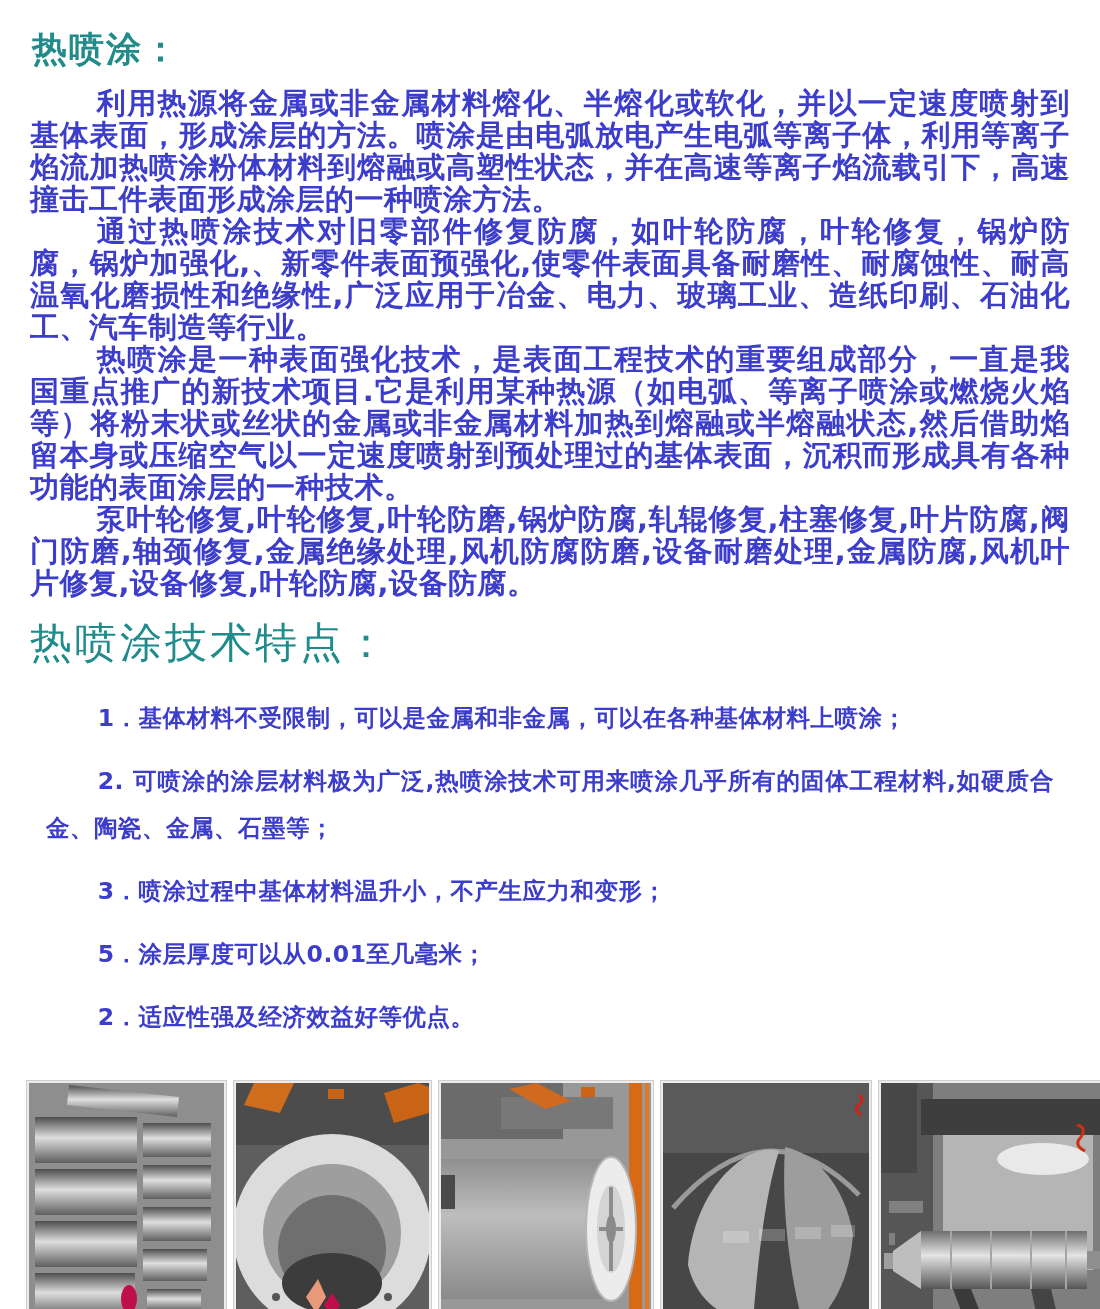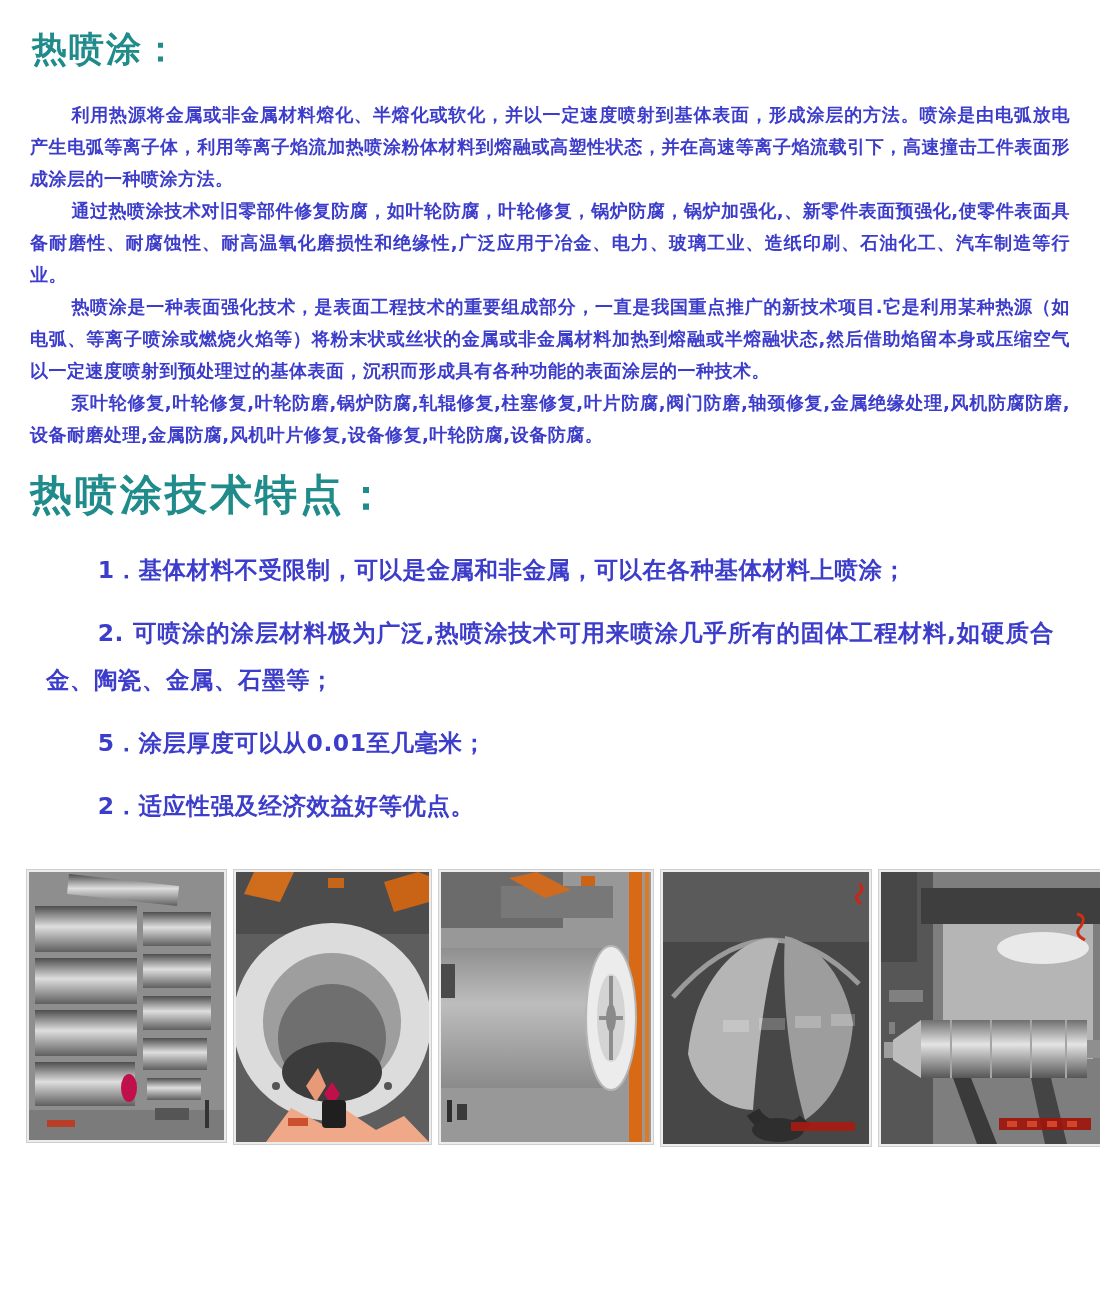--- a/index.html
+++ b/index.html
@@ -1,24 +1,24 @@
 <!DOCTYPE html>
 <html><head>
 <meta charset="utf-8">
 <style>
   html,body{margin:0;padding:0;background:#ffffff;}
   body{width:1100px;font-family:"DejaVu Sans",sans-serif;}
   .page{padding:26px 30px 10px 30px;}
 
-  .h1{font-size:35px;font-weight:bold;color:#1f8b8b;margin:0 0 26px 2px;letter-spacing:2px;}
+  .h1{font-size:35px;font-weight:bold;color:#1f8b8b;margin:0 0 14px 2px;letter-spacing:2px;}
   .intro p{
-    font-size:18px;color:#3d3dcb;line-height:32px;margin:0;
+    font-size:29px;color:#3d3dcb;line-height:32px;margin:0;
     text-indent:2.3em;text-align:justify;letter-spacing:0.5px;font-weight:bold;
   }
-  .h2{font-size:42px;font-weight:bold;color:#1f8b8b;margin:16px 0 24px 0;letter-spacing:3px;}
+  .h2{font-size:42px;font-weight:normal;color:#1f8b8b;margin:16px 0 24px 0;letter-spacing:3px;}
   .features p{
     font-size:23.5px;color:#3d3dcb;line-height:47px;margin:16px;
     text-indent:2.2em;text-align:justify;letter-spacing:0.5px;font-weight:bold;
   }
 
   .photo-strip{display:flex;align-items:flex-start;margin:40px 0 0 -3px;}
   .photo-strip figure{margin:0;padding:0;border:2px solid #ececec;outline:1px solid #cfcfcf;background:#888;}
   .photo-strip figure + figure{margin-left:8px;}
   .photo-strip svg{display:block;}
   .ph1{margin-top:0;}
@@ -39,20 +39,21 @@
     <p>通过热喷涂技术对旧零部件修复防腐，如叶轮防腐，叶轮修复，锅炉防腐，锅炉加强化,、新零件表面预强化,使零件表面具备耐磨性、耐腐蚀性、耐高温氧化磨损性和绝缘性,广泛应用于冶金、电力、玻璃工业、造纸印刷、石油化工、汽车制造等行业。</p>
     <p>热喷涂是一种表面强化技术，是表面工程技术的重要组成部分，一直是我国重点推广的新技术项目.它是利用某种热源（如电弧、等离子喷涂或燃烧火焰等）将粉末状或丝状的金属或非金属材料加热到熔融或半熔融状态,然后借助焰留本身或压缩空气以一定速度喷射到预处理过的基体表面，沉积而形成具有各种功能的表面涂层的一种技术。</p>
     <p>泵叶轮修复,叶轮修复,叶轮防磨,锅炉防腐,轧辊修复,柱塞修复,叶片防腐,阀门防磨,轴颈修复,金属绝缘处理,风机防腐防磨,设备耐磨处理,金属防腐,风机叶片修复,设备修复,叶轮防腐,设备防腐。</p>
   </div>
 
   <h2 class="h2">热喷涂技术特点：</h2>
 
   <div class="features">
     <p>1．基体材料不受限制，可以是金属和非金属，可以在各种基体材料上喷涂；</p>
     <p>2. 可喷涂的涂层材料极为广泛,热喷涂技术可用来喷涂几乎所有的固体工程材料,如硬质合金、陶瓷、金属、石墨等；</p>
+    <p>3．喷涂过程中基体材料温升小，不产生应力和变形；</p>
     <p>5．涂层厚度可以从0.01至几毫米；</p>
     <p>2．适应性强及经济效益好等优点。</p>
   </div>
 
   <div class="photo-strip">
 
     <figure class="ph1">
       <svg width="195" height="268" viewBox="0 0 195 268">
         <defs>
           <linearGradient id="met1" x1="0" y1="0" x2="0" y2="1">

